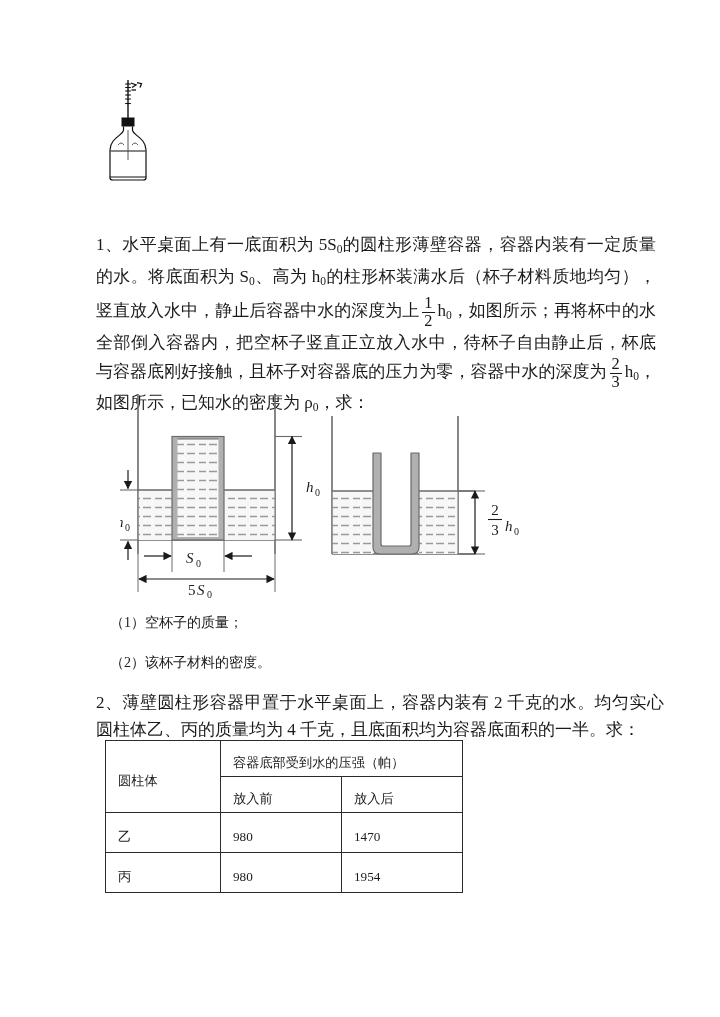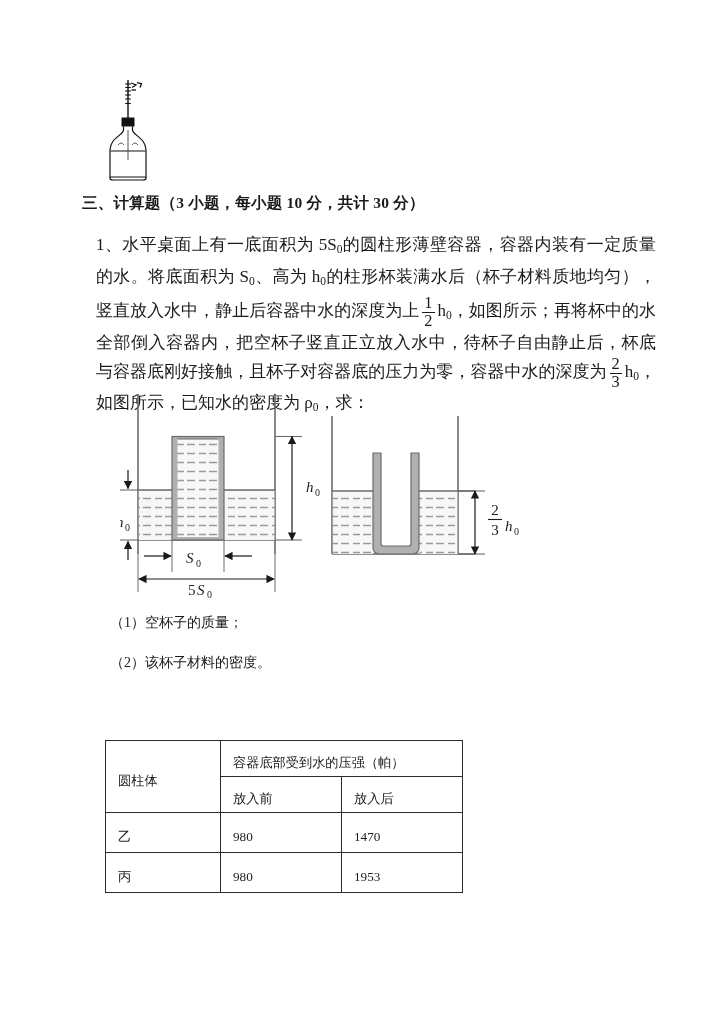--- a/index.html
+++ b/index.html
@@ -146,21 +146,20 @@
       <line x1="14.5" y1="73" x2="49.5" y2="73" stroke="#111" stroke-width="1.1"></line>
 
       <g stroke="#444" stroke-width="0.9" fill="none">
         <line x1="32" y1="52" x2="32" y2="82"></line>
         <path d="M22 67 q3 -4 6 0"></path>
         <path d="M36 67 q3 -4 6 0"></path>
       </g>
     </svg>
   </div>
 
-  <div class="section-heading">三、计算题（3 小题，每小题 10 分，共计 30 分）</div>
 
   <div class="qblock q1">
     <span>1、</span><span>水平桌面上有一底面积为 5S</span><sub>0</sub><span>的圆柱形薄壁容器，容器内装有一定质量的水。将底面积为 S</span><sub>0</sub><span>、高为 h</span><sub>0</sub><span>的柱形杯装满水后（杯子材料质地均匀），竖直放入水中，静止后容器中水的深度为上</span><span class="frac"><span class="num">1</span><span class="den">2</span></span><span>h</span><sub>0</sub><span>，如图所示；再将杯中的水全部倒入容器内，把空杯子竖直正立放入水中，待杯子自由静止后，杯底与容器底刚好接触，且杯子对容器底的压力为零，容器中水的深度为</span><span class="frac"><span class="num">2</span><span class="den">3</span></span><span>h</span><sub>0</sub><span>，如图所示，已知水的密度为 ρ</span><sub>0</sub><span>，求：</span>
   </div>
 
   <div class="figures">
     <svg width="400" height="212" viewBox="0 0 400 212">
       <defs>
 
         <pattern id="waterHatch" width="22" height="9" patternUnits="userSpaceOnUse">
@@ -262,39 +261,42 @@
           <text x="385" y="145" font-family="'Liberation Serif', serif" font-size="15" font-style="italic" fill="#1a1a1a">h</text>
           <text x="394" y="149" font-family="'Liberation Serif', serif" font-size="10" fill="#1a1a1a">0</text>
         </g>
       </g>
     </svg>
   </div>
 
   <div class="sub-q sub-q1">（1）空杯子的质量；</div>
   <div class="sub-q sub-q2">（2）该杯子材料的密度。</div>
 
+  <div class="qblock q2">
+    <span>2、</span><span>薄壁圆柱形容器甲置于水平桌面上，容器内装有 2 千克的水。均匀实心圆柱体乙、丙的质量均为 4 千克，且底面积均为容器底面积的一半。求：</span>
+  </div>
 
   <div class="tbl-wrap">
     <table class="data">
       <tbody>
         <tr>
           <td class="col-label" rowspan="2">圆柱体</td>
           <td class="head-span" colspan="2">容器底部受到水的压强（帕）</td>
         </tr>
         <tr>
           <td class="col-a">放入前</td>
           <td class="col-b">放入后</td>
         </tr>
         <tr class="row-data">
           <td>乙</td>
           <td>980</td>
           <td>1470</td>
         </tr>
         <tr class="row-data">
           <td>丙</td>
           <td>980</td>
-          <td>1953</td>
+          <td>1954</td>
         </tr>
       </tbody>
     </table>
   </div>
 
 </div>
 
 </body></html>

